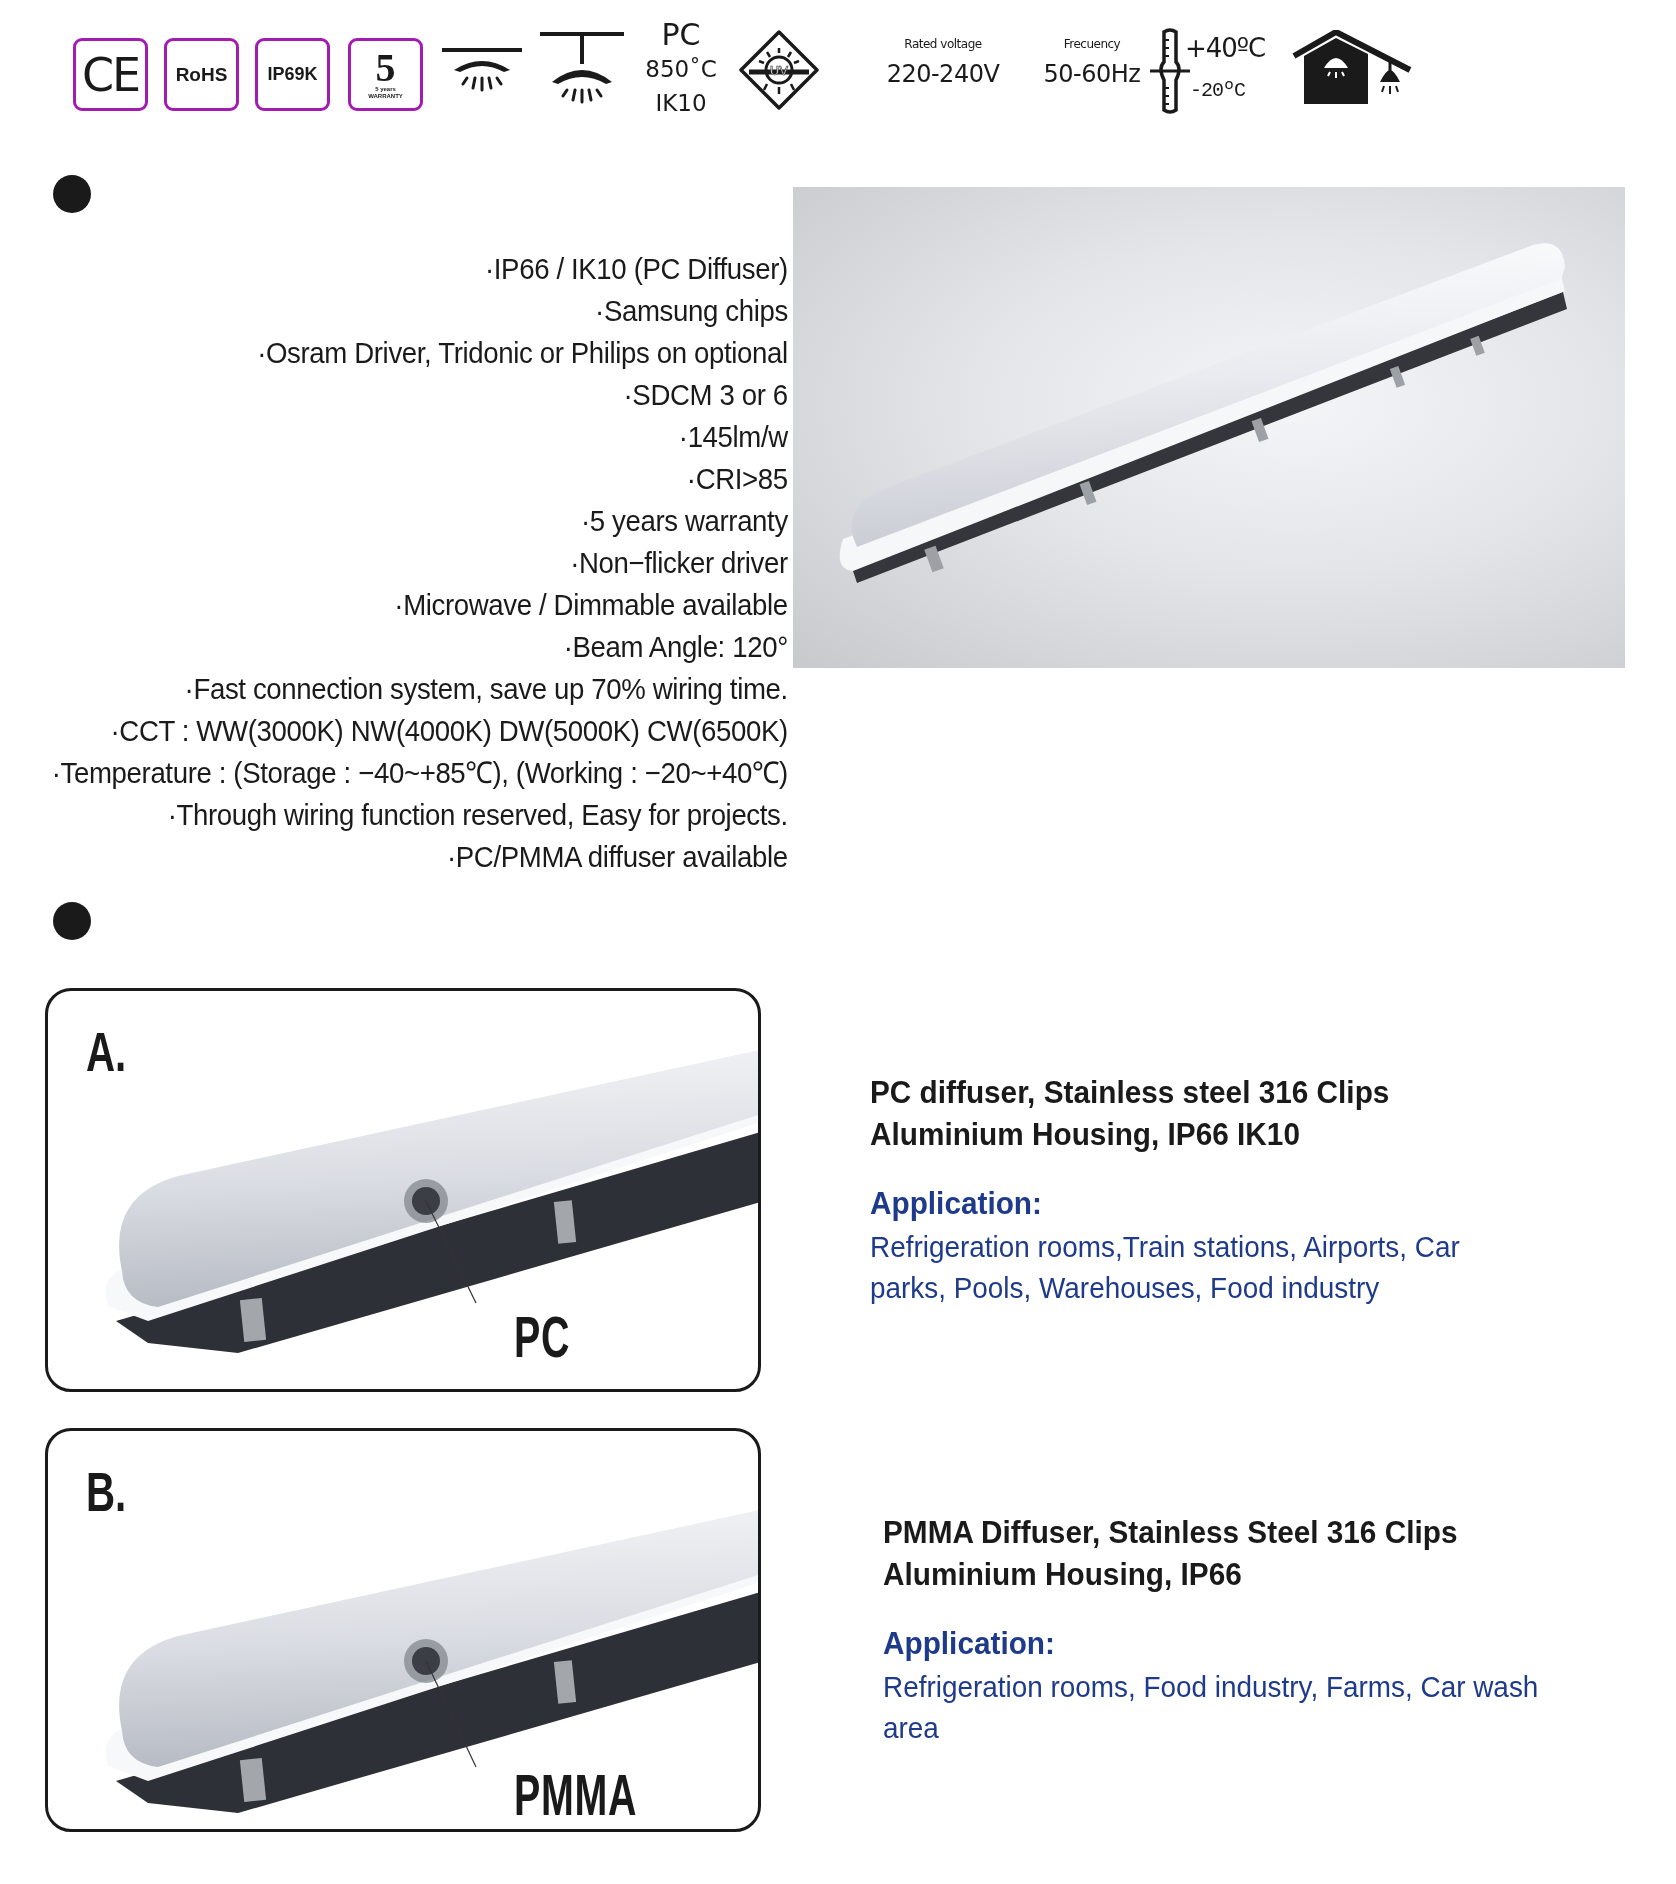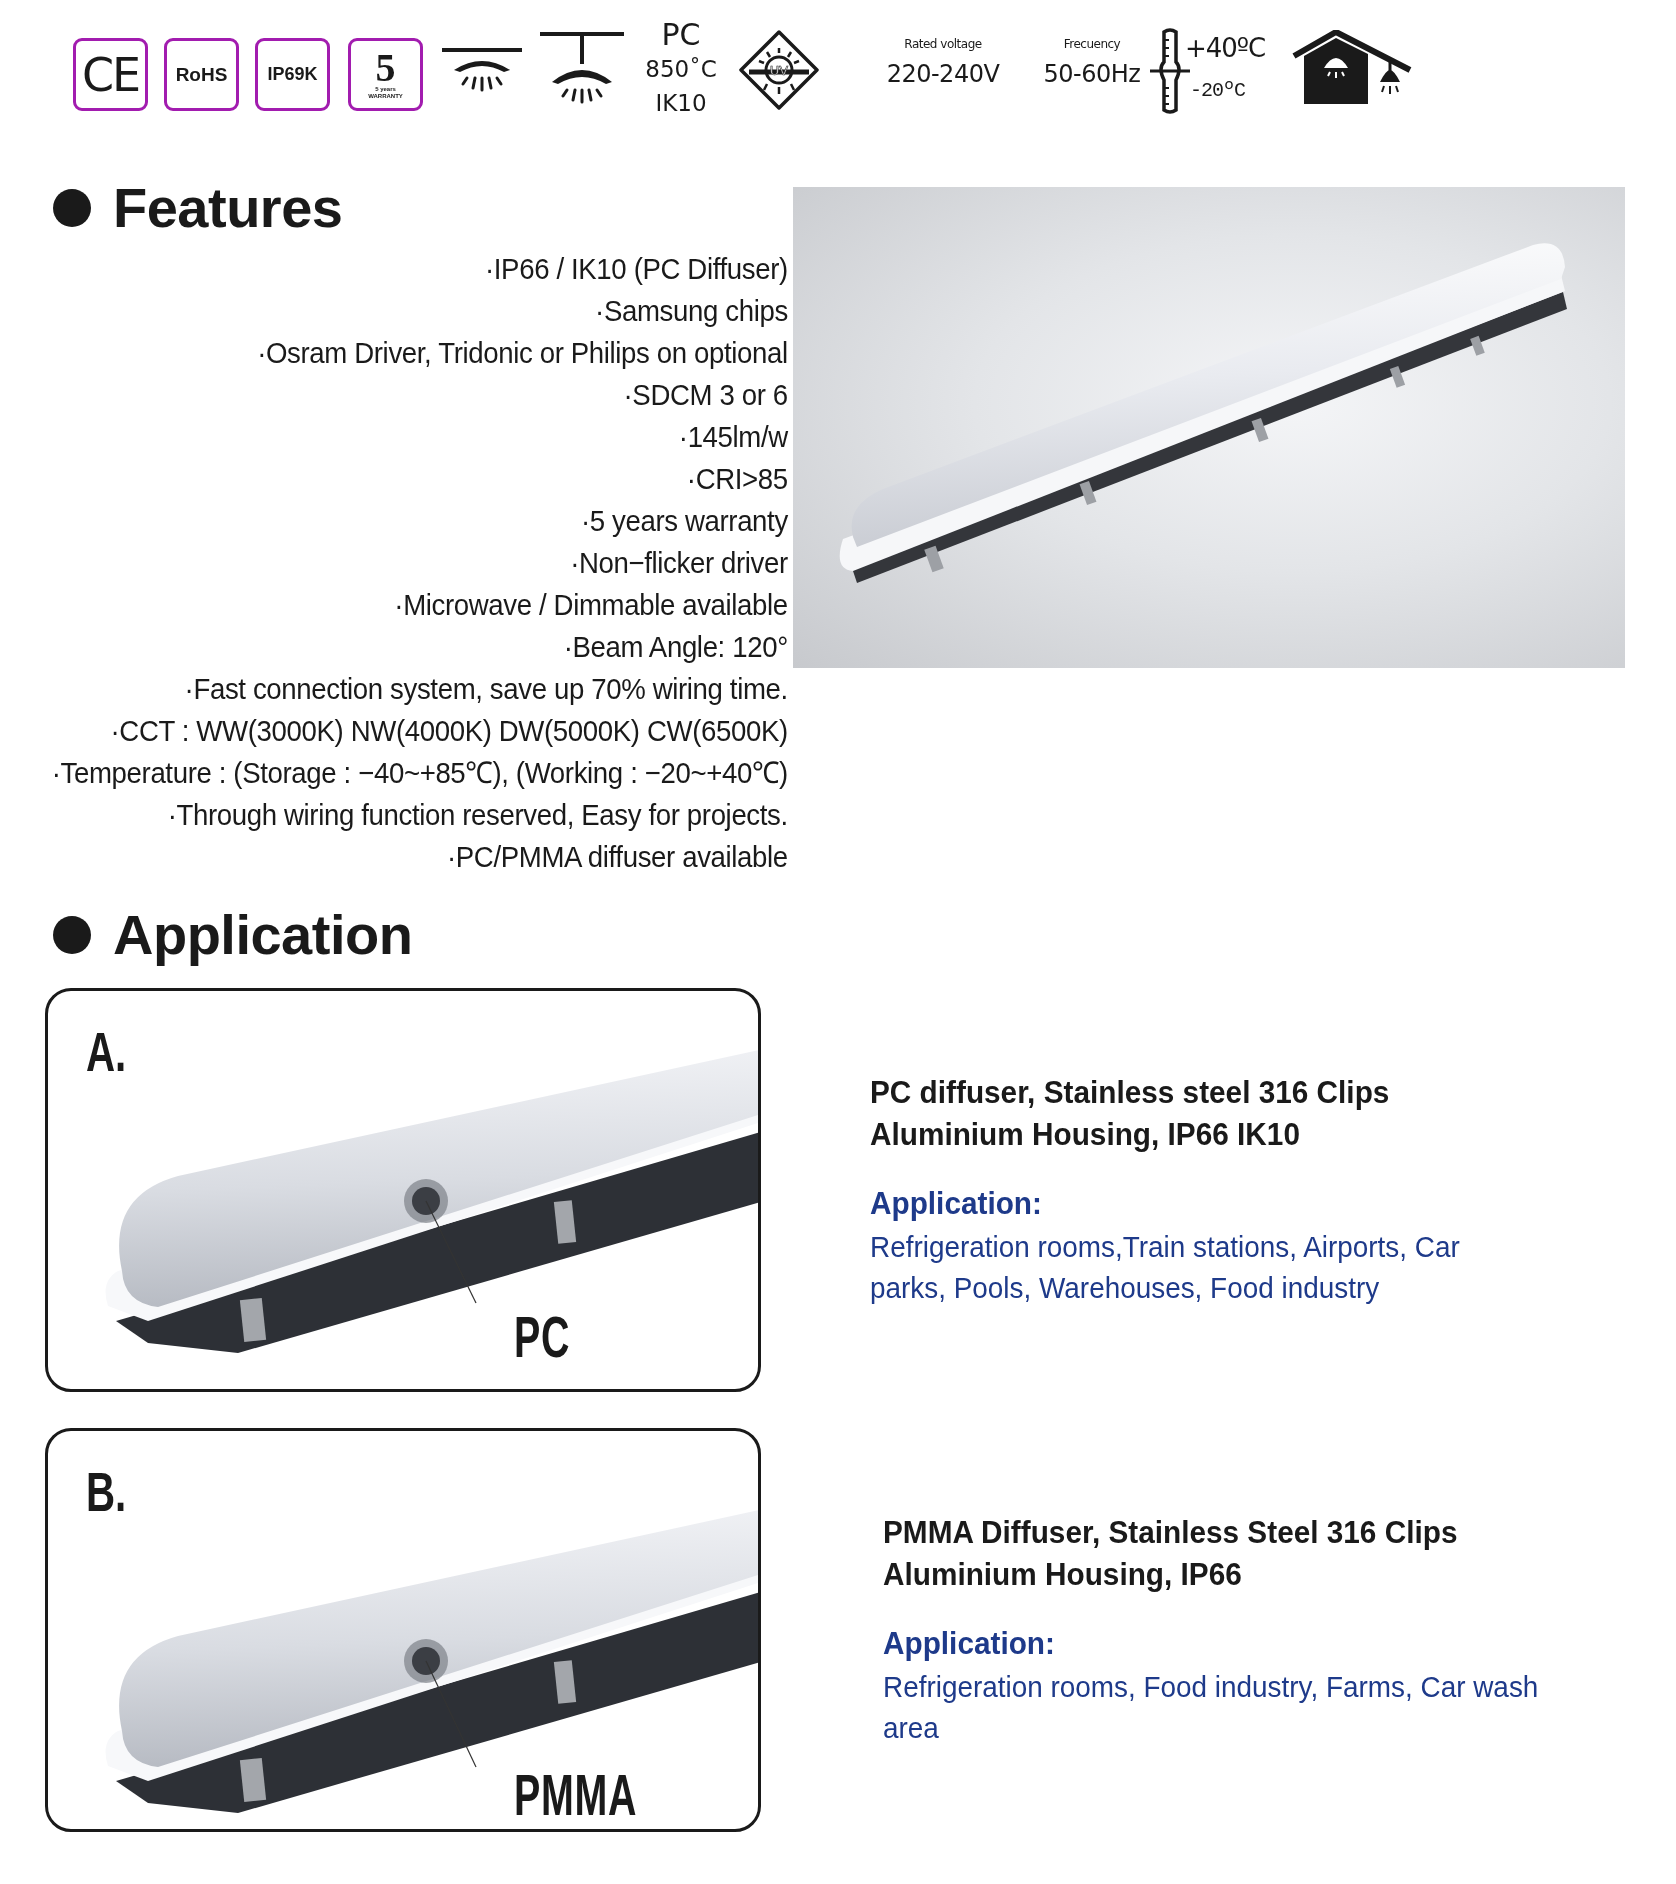--- a/index.html
+++ b/index.html
@@ -202,21 +202,20 @@
     <g stroke="#1a1a1a" stroke-width="2">
         <line x1="92" y1="56" x2="90" y2="62"></line>
         <line x1="98" y1="56" x2="98" y2="64"></line>
         <line x1="104" y1="56" x2="106" y2="62"></line>
       </g>
   </svg>
 </div>
 
 <div class="section-heading features-heading">
   <span class="dot"></span>
-  <span>Features</span>
 </div>
 
 <ul class="features-list">
   <li><span class="bullet">·</span><span>IP66 / IK10 (PC Diffuser)</span></li>
   <li><span class="bullet">·</span><span>Samsung chips</span></li>
   <li><span class="bullet">·</span><span>Osram Driver, Tridonic or Philips on optional</span></li>
   <li><span class="bullet">·</span><span>SDCM 3 or 6</span></li>
   <li><span class="bullet">·</span><span>145lm/w</span></li>
   <li><span class="bullet">·</span><span>CRI&gt;85</span></li>
   <li><span class="bullet">·</span><span>5 years warranty</span></li>
@@ -249,21 +248,20 @@
     <rect x="135" y="360" width="12" height="24" fill="#9da0a5" transform="rotate(-20 141 372)"></rect>
     <rect x="290" y="295" width="10" height="22" fill="#9da0a5" transform="rotate(-20 295 306)"></rect>
     <rect x="462" y="232" width="10" height="22" fill="#9da0a5" transform="rotate(-20 467 243)"></rect>
     <rect x="600" y="180" width="9" height="20" fill="#9da0a5" transform="rotate(-20 604 190)"></rect>
     <rect x="680" y="150" width="9" height="18" fill="#9da0a5" transform="rotate(-20 684 159)"></rect>
   </svg>
 </div>
 
 <div class="section-heading application-heading">
   <span class="dot"></span>
-  <span>Application</span>
 </div>
 
 <div class="app-panel panel-a">
   <svg class="panel-svg" width="716" height="404" viewBox="0 0 716 404">
     <defs>
       <linearGradient id="difA" x1="0" y1="0" x2="0.1" y2="1">
         <stop offset="0" stop-color="#f4f5f8"></stop>
         <stop offset="0.55" stop-color="#d9dce2"></stop>
         <stop offset="1" stop-color="#b7bbc3"></stop>
       </linearGradient>

